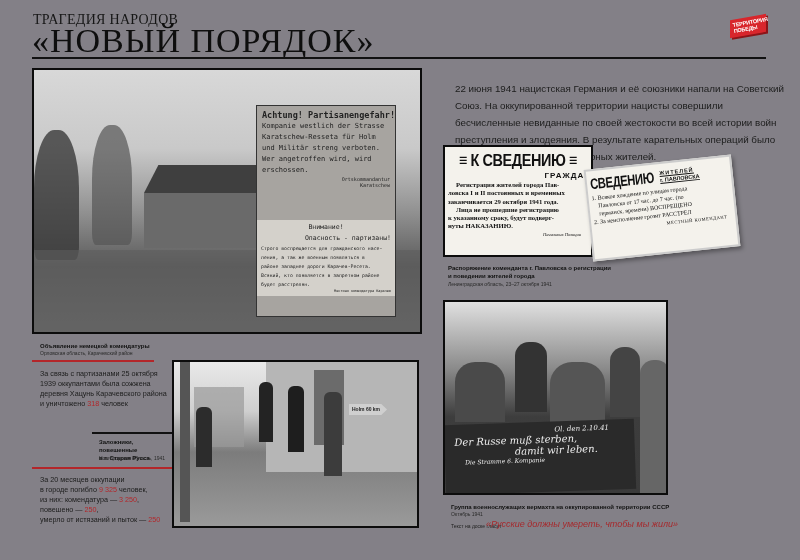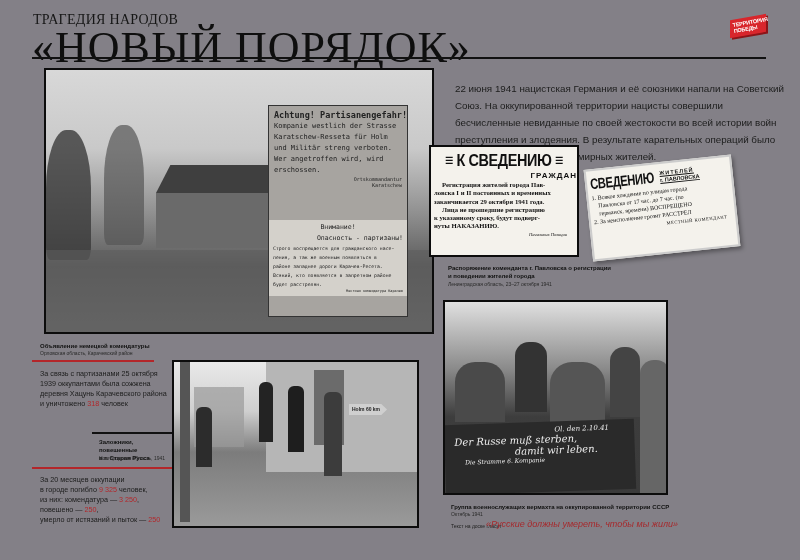--- a/index.html
+++ b/index.html
@@ -1,40 +1,40 @@
 <!DOCTYPE html>
 <html><head>
 <meta charset="utf-8">
 <style>
   * { box-sizing: border-box; margin: 0; padding: 0; }
   html, body { width: 800px; height: 560px; background: #838087; overflow: hidden; }
   body { position: relative; font-family: "Liberation Sans", sans-serif; color: #1a1a1a; }
 
   .header-sub { position: absolute; left: 33px; top: 12px; font-family: "Liberation Serif", serif; font-size: 14px; letter-spacing: 0.3px; color: #161616; }
-  .header-title { position: absolute; left: 32px; top: 23px; font-family: "Liberation Serif", serif; font-size: 44px; letter-spacing: 1px; color: #0e0e0e; line-height: 36px; margin-top: 7px; }
+  .header-title { position: absolute; left: 32px; top: 23px; font-family: "Liberation Serif", serif; font-size: 34px; letter-spacing: 1px; color: #0e0e0e; line-height: 36px; }
   .header-rule { position: absolute; left: 32px; top: 57px; width: 734px; height: 2px; background: #111; }
 
   .logo { position: absolute; left: 730px; top: 13px; width: 38px; height: 28px; }
   .logo .flag { position: absolute; left: 0; top: 4px; width: 36px; height: 18px; background: #d8262c; transform: skewY(-10deg); box-shadow: 2px 2px 0 #8d1418; }
   .logo .txt { position: absolute; left: 3px; top: 6px; font-size: 5.5px; line-height: 6px; color: #fff; font-weight: bold; transform: rotate(-10deg); letter-spacing: -0.2px; }
 
   .photo { position: absolute; border: 2px solid #0c0c0c; overflow: hidden; }
-  .photo1 { left: 44px; top: 68px; width: 390px; height: 266px; background: linear-gradient(180deg, #d8d8d8 0%, #c9c9c9 30%, #8f8f8f 55%, #5b5b5b 75%, #6e6e6e 100%); }
+  .photo1 { left: 32px; top: 68px; width: 390px; height: 266px; background: linear-gradient(180deg, #d8d8d8 0%, #c9c9c9 30%, #8f8f8f 55%, #5b5b5b 75%, #6e6e6e 100%); }
   .photo2 { left: 172px; top: 360px; width: 247px; height: 168px; background: linear-gradient(180deg, #e9e9e9 0%, #cfcfcf 30%, #7c7c7c 55%, #9a9a9a 100%); }
   .photo3 { left: 443px; top: 300px; width: 225px; height: 195px; background: linear-gradient(180deg, #e0e0e0 0%, #8a8a8a 35%, #3d3d3d 60%, #3a3a3a 100%); }
 
   .house { position: absolute; background: #4a4a4a; }
   .sign { position: absolute; background: #d9d6cf; border: 1px solid #333; }
   .sign-line { display: block; font-size: 7px; color: #222; line-height: 11px; white-space: nowrap; font-family: "DejaVu Sans Mono", monospace; }
 
   .board { position: absolute; left: 0px; top: 120px; width: 190px; height: 70px; background: #2a2a2a; transform: rotate(-2deg); }
   .board span { display: block; color: #eee; font-family: "DejaVu Serif", serif; font-style: italic; white-space: nowrap; }
 
   .doc { position: absolute; background: #f4f2ec; border: 2px solid #0c0c0c; font-family: "Liberation Serif", serif; color: #111; overflow: hidden; }
-  .doc1 { left: 429px; top: 145px; width: 150px; height: 112px; }
+  .doc1 { left: 443px; top: 145px; width: 150px; height: 112px; }
   .doc2 { left: 588px; top: 162px; width: 148px; height: 92px; transform: rotate(-6deg); border-color: #ccc; box-shadow: 2px 3px 4px rgba(0,0,0,.35); }
 
   .cap-title { position: absolute; font-size: 6px; font-weight: bold; color: #111; line-height: 8px; }
   .cap-sub { position: absolute; font-size: 5px; color: #2a2a2a; line-height: 7px; }
 
   .para { position: absolute; font-size: 7.2px; line-height: 10px; color: #1c1c1c; }
   .red { color: #b3262a; }
   .red-rule { position: absolute; height: 2px; background: #b3262a; }
   .black-rule { position: absolute; height: 1.5px; background: #111; }
 

